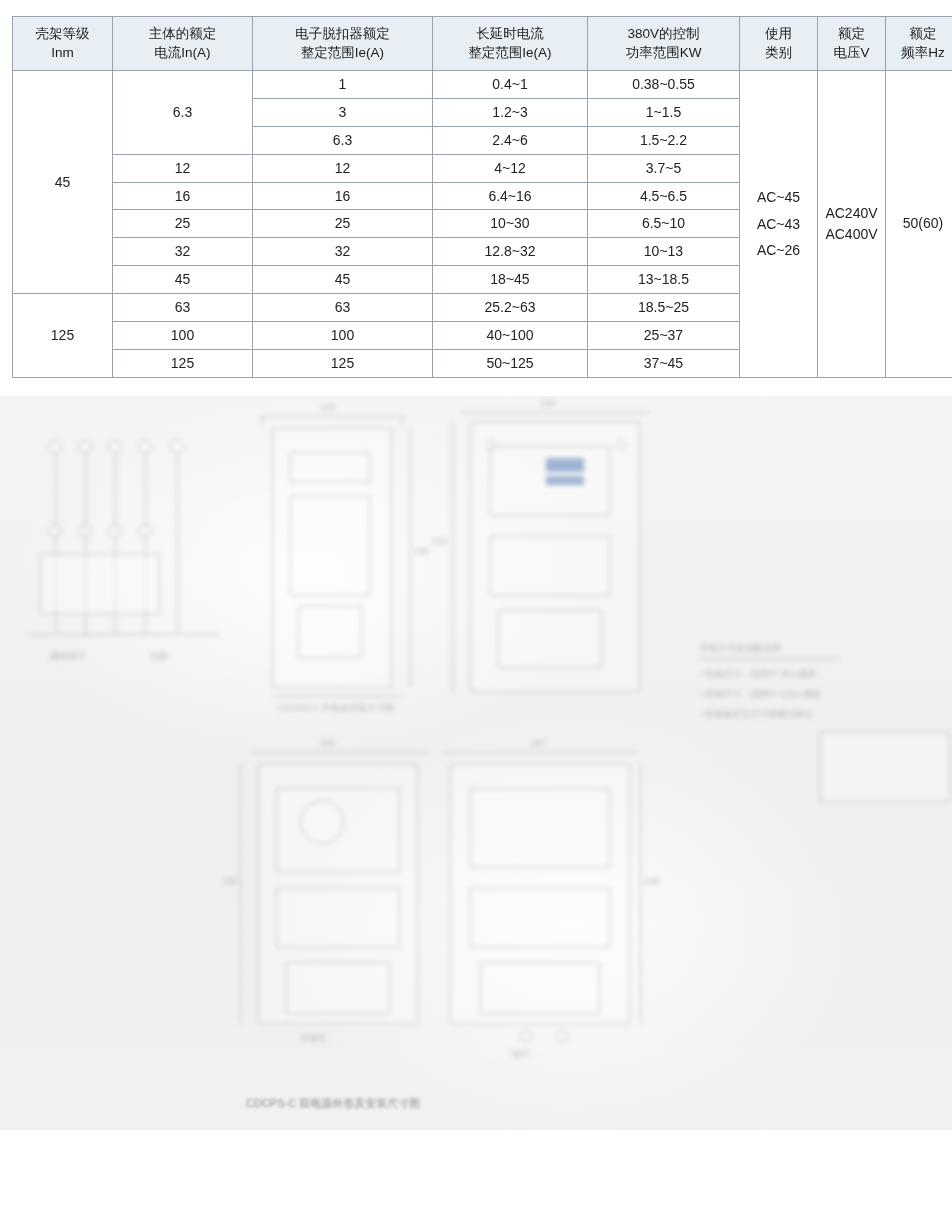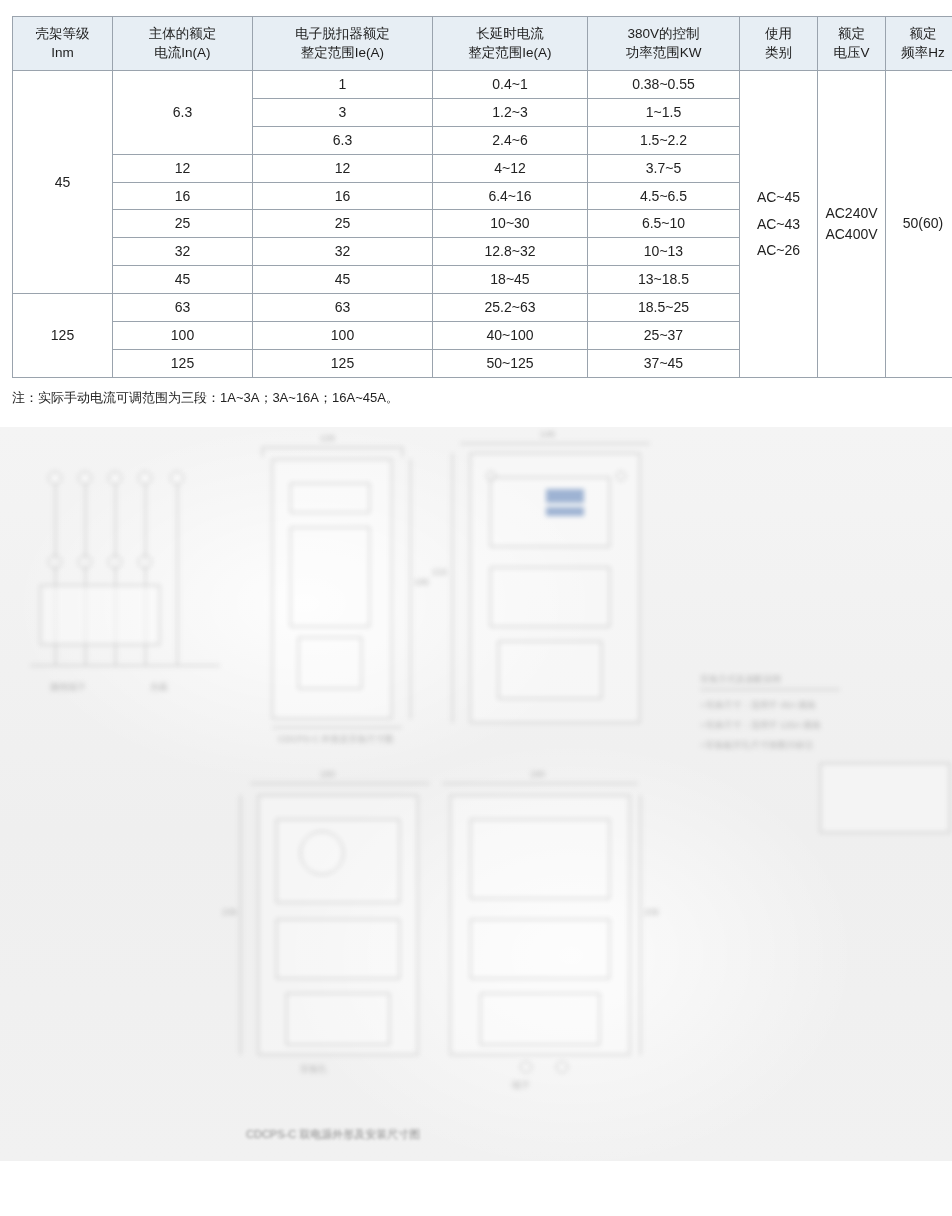--- a/index.html
+++ b/index.html
@@ -315,21 +315,20 @@
         <tr>
           <td>125</td>
           <td>125</td>
           <td>50~125</td>
           <td>37~45</td>
         </tr>
       </tbody>
     </table>
   </div>
 
-  <div class="note">注：实际手动电流可调范围为三段：1A~3A；3A~16A；16A~45A。</div>
 </div>
 
 <div id="sec2">
 
   <div class="figure-area">
     <div class="fig-inner"></div>
 
     <div class="blur-layer">
 
       <span class="cir" style="left:48px;  top:44px;  width:14px; height:14px;"></span>

